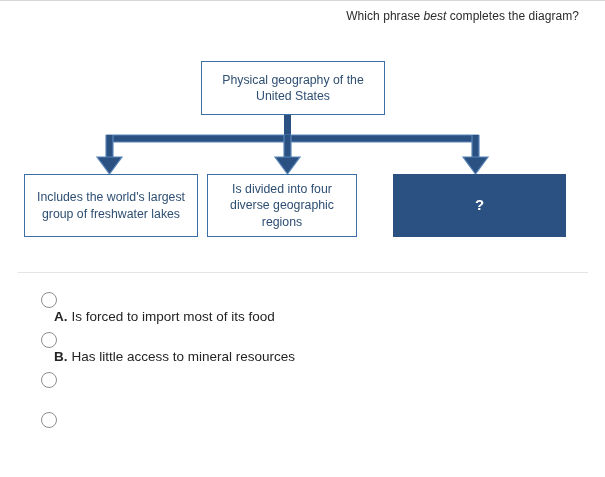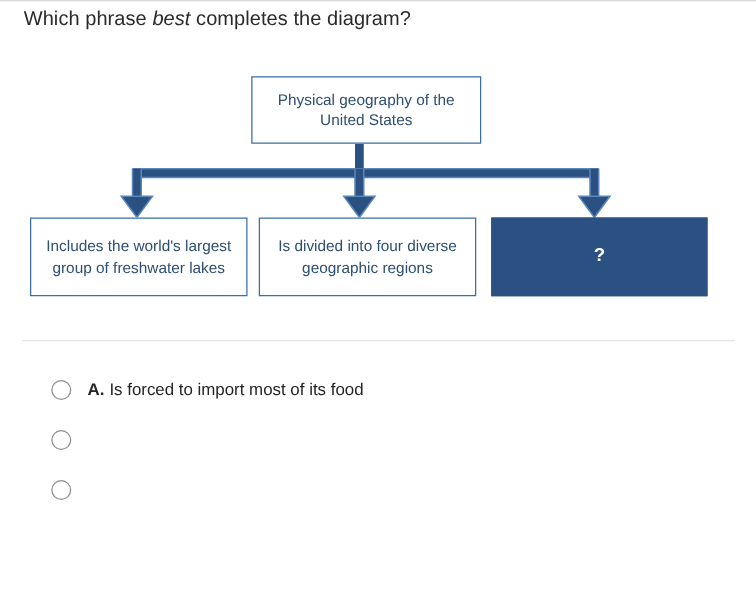--- a/index.html
+++ b/index.html
@@ -26,24 +26,25 @@
     height: 1px;
     background: #d8d8d8;
   }
 
   
   #question-prompt {
     position: absolute;
     left: 19px;
     top: 7px;
     width: 560px;
-    font-size: 16px;
+    font-size: 12px;
     line-height: 18px;
     color: #2a2a2a;
     letter-spacing: 0.05px;
+    text-align: right;
   }
   #question-prompt .em {
     font-style: italic;
   }
 
   
   #diagram {
     position: absolute;
     left: 0;
     top: 50px;
@@ -76,21 +77,21 @@
 
   #node-lakes {
     left: 24px;
     top: 124px;
     width: 174px;
     height: 63px;
   }
   #node-regions {
     left: 207px;
     top: 124px;
-    width: 174px;
+    width: 150px;
     height: 63px;
   }
   #node-unknown {
     left: 393px;
     top: 124px;
     width: 173px;
     height: 63px;
     background: #2b5183;
     border-color: #2b5183;
     color: #ffffff;
@@ -122,22 +123,23 @@
   #answer-list {
     position: absolute;
     left: 0;
     top: 292px;
     width: 605px;
   }
   .answer-row {
     position: relative;
     height: 40px;
     display: flex;
-    align-items: center;
+    align-items: flex-start;
     padding-left: 41px;
+    flex-direction: column;
   }
   .radio {
     width: 16px;
     height: 16px;
     border: 1.7px solid #8e8e8e;
     border-radius: 50%;
     box-sizing: border-box;
     background: #ffffff;
     flex: none;
   }
@@ -203,20 +205,24 @@
 
 <div id="answers-divider"></div>
 
 <div id="answer-list">
 
   <div class="answer-row">
     <div class="radio"></div>
     <div class="answer-text"><span class="answer-letter">A.</span><span>Is forced to import most of its food</span></div>
   </div>
 
+  <div class="answer-row">
+    <div class="radio"></div>
+    <div class="answer-text"><span class="answer-letter">B.</span><span>Has little access to mineral resources</span></div>
+  </div>
 
   <div class="answer-row">
     <div class="radio"></div>
   </div>
 
   <div class="answer-row">
     <div class="radio"></div>
   </div>
 
 </div>

